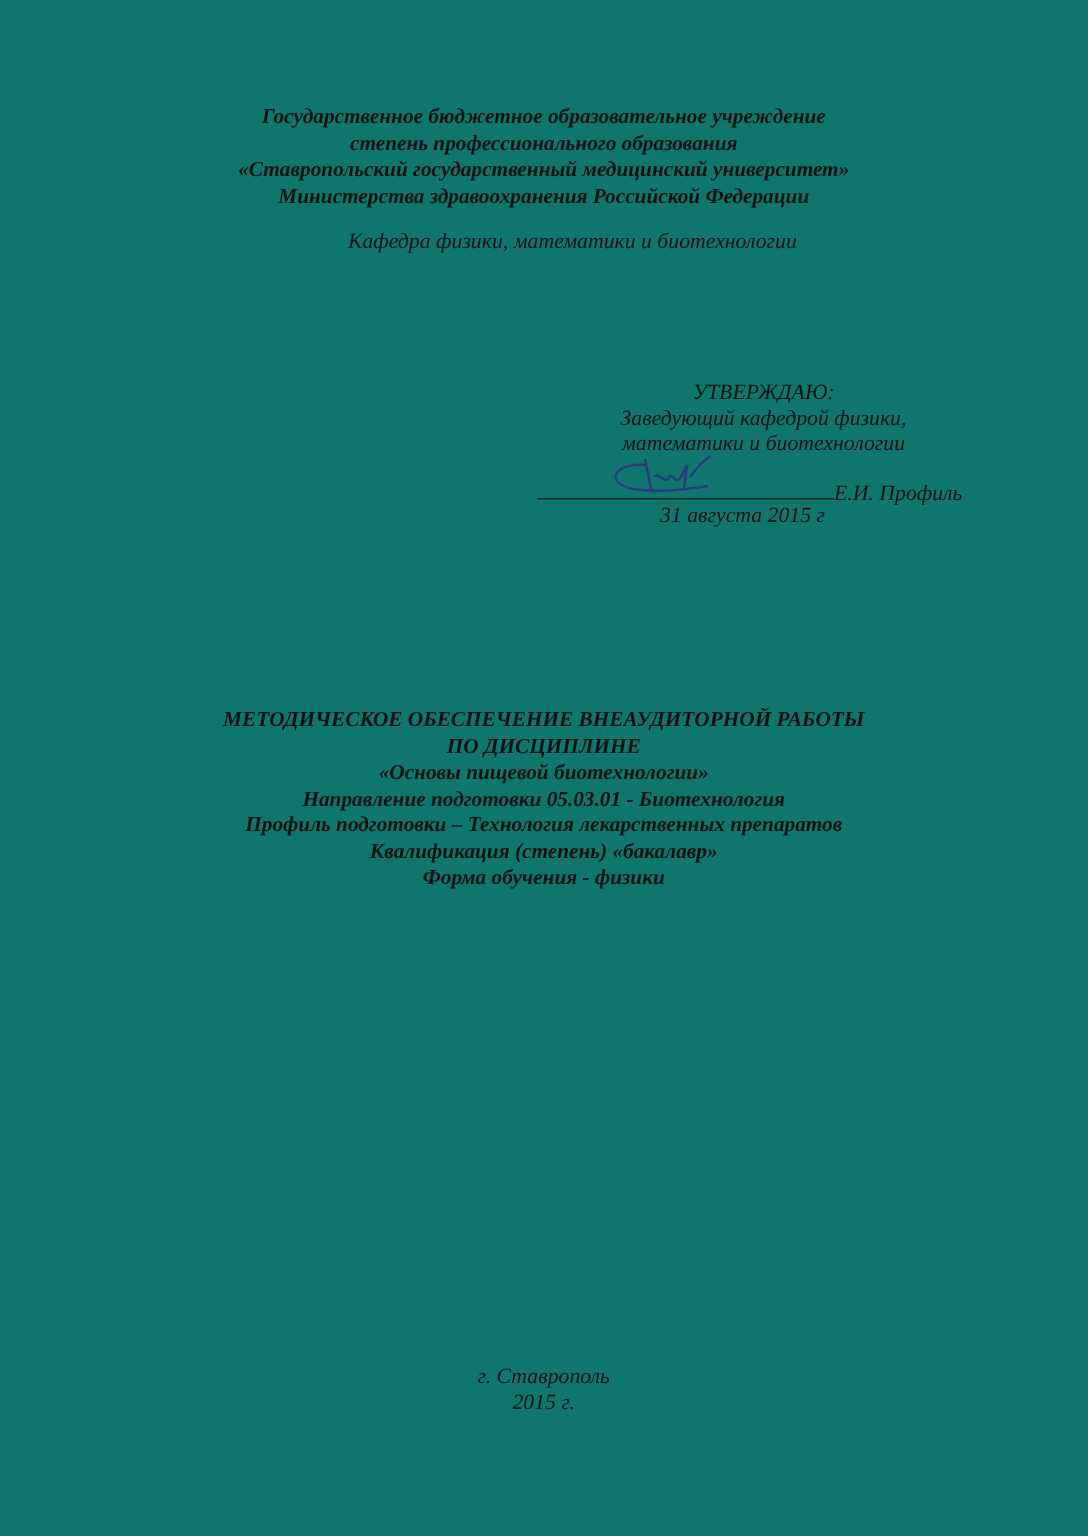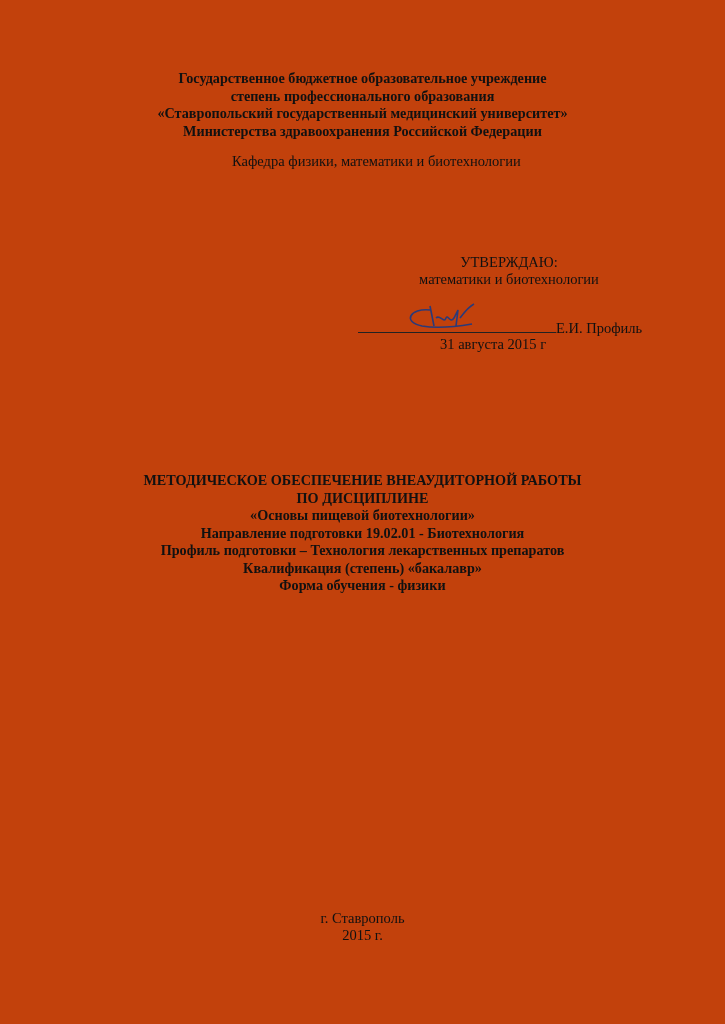--- a/index.html
+++ b/index.html
@@ -1,18 +1,18 @@
 <!DOCTYPE html>
 <html><head>
 <meta charset="utf-8">
 <style>
   html, body { margin: 0; padding: 0; background: #ffffff; }
   body { width: 725px; height: 1024px; position: relative; overflow: hidden;
          font-family: "Liberation Serif", "DejaVu Serif", serif; color: #111; }
-  .page { position: absolute; left: 0; top: 0; width: 725px; height: 1024px; background: #c2410c; }
+  .page { position: absolute; left: 0; top: 0; width: 725px; height: 1024px; background: #0f766e; font-style: italic; }
   .center-block { position: absolute; left: 0; width: 725px; text-align: center; }
   .hdr { top: 70px; font-size: 14.2px; line-height: 17.5px; font-weight: bold; }
   .hdr div { white-space: nowrap; }
   .dept { position: absolute; top: 153px; left: 232px; font-size: 14.5px; white-space: nowrap; }
   .approve { position: absolute; top: 254px; left: 380px; width: 258px; text-align: center; font-size: 14.5px; line-height: 17px; }
   .sign-row { position: absolute; top: 318px; left: 358px; font-size: 14.5px; white-space: nowrap; }
   .sign-line { display: inline-block; width: 198px; border-bottom: 1px solid #222; height: 14px; vertical-align: baseline; }
   .signature { position: absolute; left: 400px; top: 300px; width: 100px; height: 32px; }
   .date { position: absolute; top: 336px; left: 440px; font-size: 14.5px; white-space: nowrap; }
   .title { top: 457px; font-size: 14.2px; line-height: 17.5px; font-weight: bold; margin-top: 15px; }
@@ -28,39 +28,40 @@
     <div>Государственное бюджетное образовательное учреждение</div>
     <div>степень профессионального образования</div>
     <div>«Ставропольский государственный медицинский университет»</div>
     <div>Министерства здравоохранения  Российской Федерации</div>
   </div>
 
   <div class="dept">Кафедра физики, математики и биотехнологии</div>
 
   <div class="approve">
     <div>УТВЕРЖДАЮ:</div>
+    <div>Заведующий кафедрой физики,</div>
     <div>математики и биотехнологии</div>
   </div>
 
   <svg class="signature" viewBox="0 0 100 32">
     <path d="M30 10 C10 8, 2 22, 22 26 C40 29, 60 26, 72 24" stroke="#2a3a7a" stroke-width="1.6" fill="none"></path>
     <path d="M30 6 L34 26 M36 18 C40 14, 44 24, 46 18 C48 14, 50 24, 54 18 L58 10 L56 26 M60 18 C66 10, 70 6, 74 4" stroke="#2a3a7a" stroke-width="1.6" fill="none"></path>
   </svg>
 
   <div class="sign-row">
     <span class="sign-line"></span><span>Е.И. Профиль</span>
   </div>
 
   <div class="date">31  августа 2015 г</div>
 
   <div class="center-block title">
     <div>МЕТОДИЧЕСКОЕ ОБЕСПЕЧЕНИЕ ВНЕАУДИТОРНОЙ РАБОТЫ</div>
     <div>ПО ДИСЦИПЛИНЕ</div>
     <div>«Основы пищевой биотехнологии»</div>
-    <div>Направление подготовки 19.02.01 - Биотехнология</div>
+    <div>Направление подготовки 05.03.01 - Биотехнология</div>
     <div>Профиль подготовки – Технология лекарственных препаратов</div>
     <div>Квалификация (степень) «бакалавр»</div>
     <div>Форма обучения - физики</div>
   </div>
 
   <div class="center-block footer">
     <div>г. Ставрополь</div>
     <div>2015 г.</div>
   </div>
 

